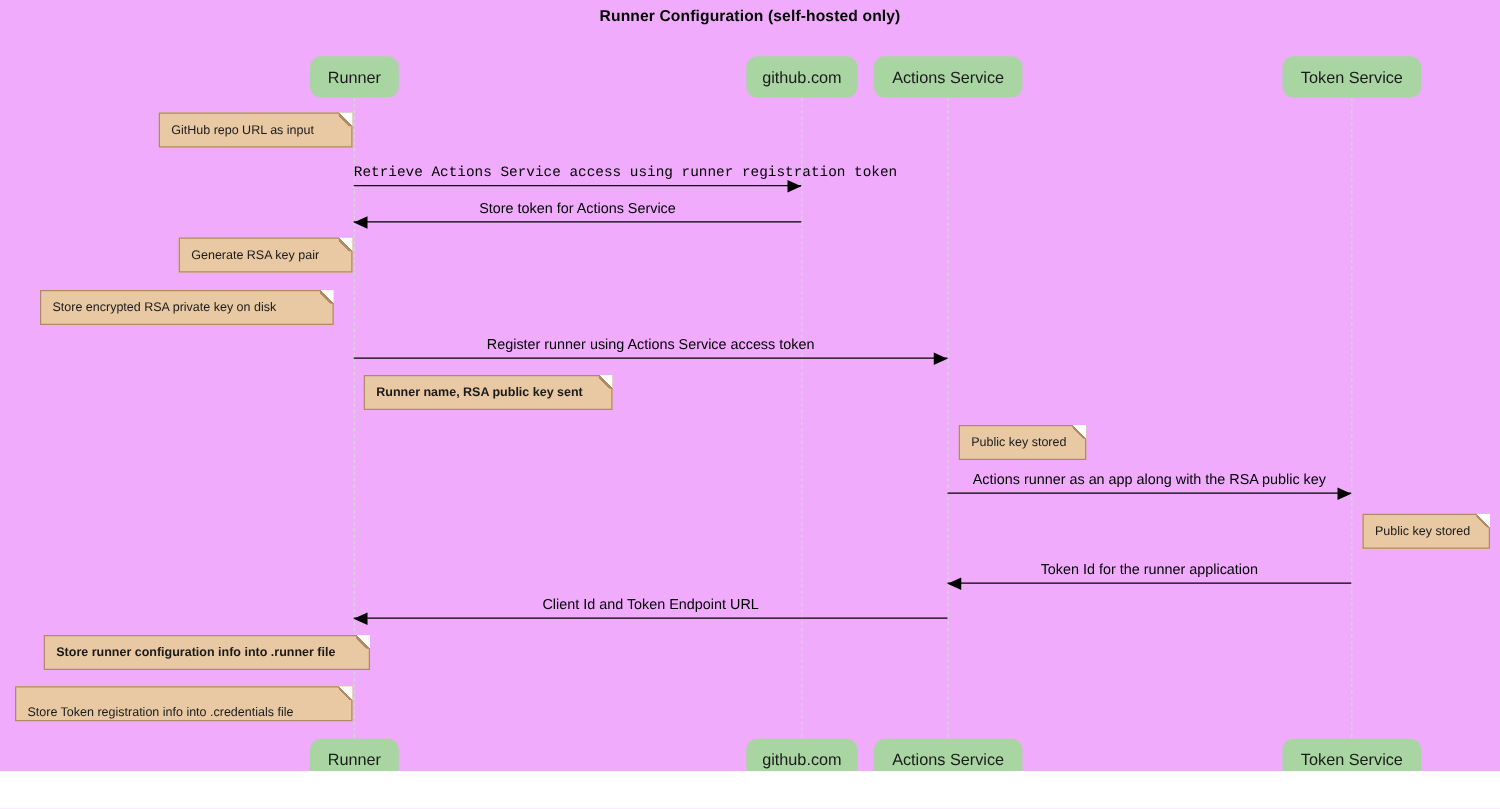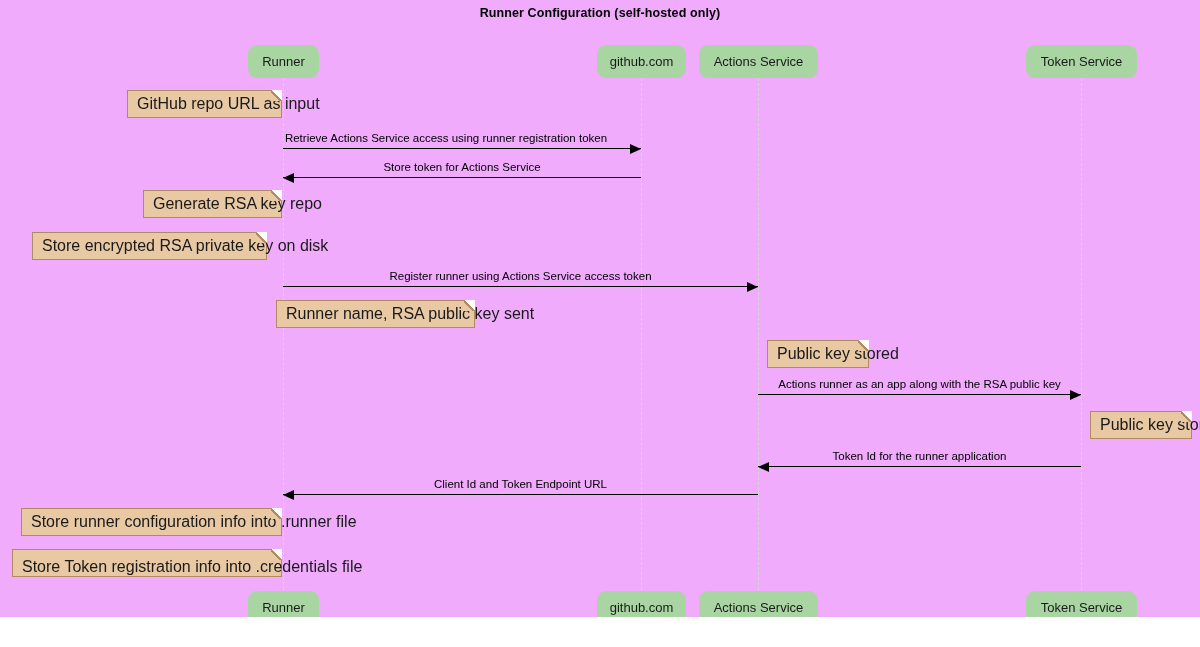--- a/index.html
+++ b/index.html
@@ -46,21 +46,21 @@
     display: flex;
     align-items: center;
     justify-content: center;
     height: 33px;
   }
   .note {
     position: absolute;
     box-sizing: border-box;
     background: #e8c9a4;
     border: 1px solid #b08a63;
-    font-size: 16px;
+    font-size: 10px;
     color: #1a1a1a;
     white-space: nowrap;
     display: flex;
     align-items: center;
     height: 28px;
     padding: 0 9px;
   }
   .note .dogear {
     position: absolute;
     top: -1px;
@@ -116,21 +116,21 @@
       <div class="actor" style="left: 597px; width: 89px; top: 45px;">github.com</div>
       <div class="actor" style="left: 597px; width: 89px; top: 591px;">github.com</div>
       <div class="actor" style="left: 699px; width: 119px; top: 45px;">Actions Service</div>
       <div class="actor" style="left: 699px; width: 119px; top: 591px;">Actions Service</div>
       <div class="actor" style="left: 1026px; width: 111px; top: 45px;">Token Service</div>
       <div class="actor" style="left: 1026px; width: 111px; top: 591px;">Token Service</div>
     </div>
   <div id="messages-layer">
       <div class="msg" style="left: 283px; top: 148px; width: 358px;"></div>
       <div class="arrowhead right" style="top: 144px; left: 630px;"></div>
-      <div class="msglabel" style="left: 267px; width: 358px; top: 132px;">Retrieve Actions Service access using runner registration token</div>
+      <div class="msglabel" style="left: 283px; width: 358px; top: 132px; font-family: Liberation Mono, monospace;">Retrieve Actions Service access using runner registration token</div>
       <div class="msg" style="left: 283px; top: 177px; width: 358px;"></div>
       <div class="arrowhead left" style="top: 173px; left: 283px;"></div>
       <div class="msglabel" style="left: 283px; width: 358px; top: 161px;">Store token for Actions Service</div>
       <div class="msg" style="left: 283px; top: 286px; width: 475px;"></div>
       <div class="arrowhead right" style="top: 282px; left: 747px;"></div>
       <div class="msglabel" style="left: 283px; width: 475px; top: 270px;">Register runner using Actions Service access token</div>
       <div class="msg" style="left: 758px; top: 394px; width: 323px;"></div>
       <div class="arrowhead right" style="top: 390px; left: 1070px;"></div>
       <div class="msglabel" style="left: 758px; width: 323px; top: 378px;">Actions runner as an app along with the RSA public key</div>
       <div class="msg" style="left: 758px; top: 466px; width: 323px;"></div>
@@ -139,40 +139,40 @@
       <div class="msg" style="left: 283px; top: 494px; width: 475px;"></div>
       <div class="arrowhead left" style="top: 490px; left: 283px;"></div>
       <div class="msglabel" style="left: 283px; width: 475px; top: 478px;">Client Id and Token Endpoint URL</div>
     </div>
   <div id="notes-layer">
       <div class="note" style="left: 127px; top: 90px; width: 155px;">
         <span>GitHub repo URL as input</span>
         <span class="dogear"></span>
       </div>
       <div class="note" style="left: 143px; top: 190px; width: 139px;">
-        <span>Generate RSA key repo</span>
+        <span>Generate RSA key pair</span>
         <span class="dogear"></span>
       </div>
       <div class="note" style="left: 32px; top: 232px; width: 235px;">
         <span>Store encrypted RSA private key on disk</span>
         <span class="dogear"></span>
       </div>
-      <div class="note" style="left: 276px; top: 300px; width: 199px;">
+      <div class="note" style="left: 291px; top: 300px; width: 199px; font-weight: bold;">
         <span>Runner name, RSA public key sent</span>
         <span class="dogear"></span>
       </div>
       <div class="note" style="left: 767px; top: 340px; width: 102px;">
         <span>Public key stored</span>
         <span class="dogear"></span>
       </div>
       <div class="note" style="left: 1090px; top: 411px; width: 102px;">
         <span>Public key stored</span>
         <span class="dogear"></span>
       </div>
-      <div class="note" style="left: 21px; top: 508px; width: 261px;">
+      <div class="note" style="left: 35px; top: 508px; width: 261px; font-weight: bold;">
         <span>Store runner configuration info into .runner file</span>
         <span class="dogear"></span>
       </div>
       <div class="note" style="left: 12px; top: 549px; width: 270px; align-items: flex-end;">
         <span>Store Token registration info into .credentials file</span>
         <span class="dogear"></span>
       </div>
     </div>
 
 </div>

